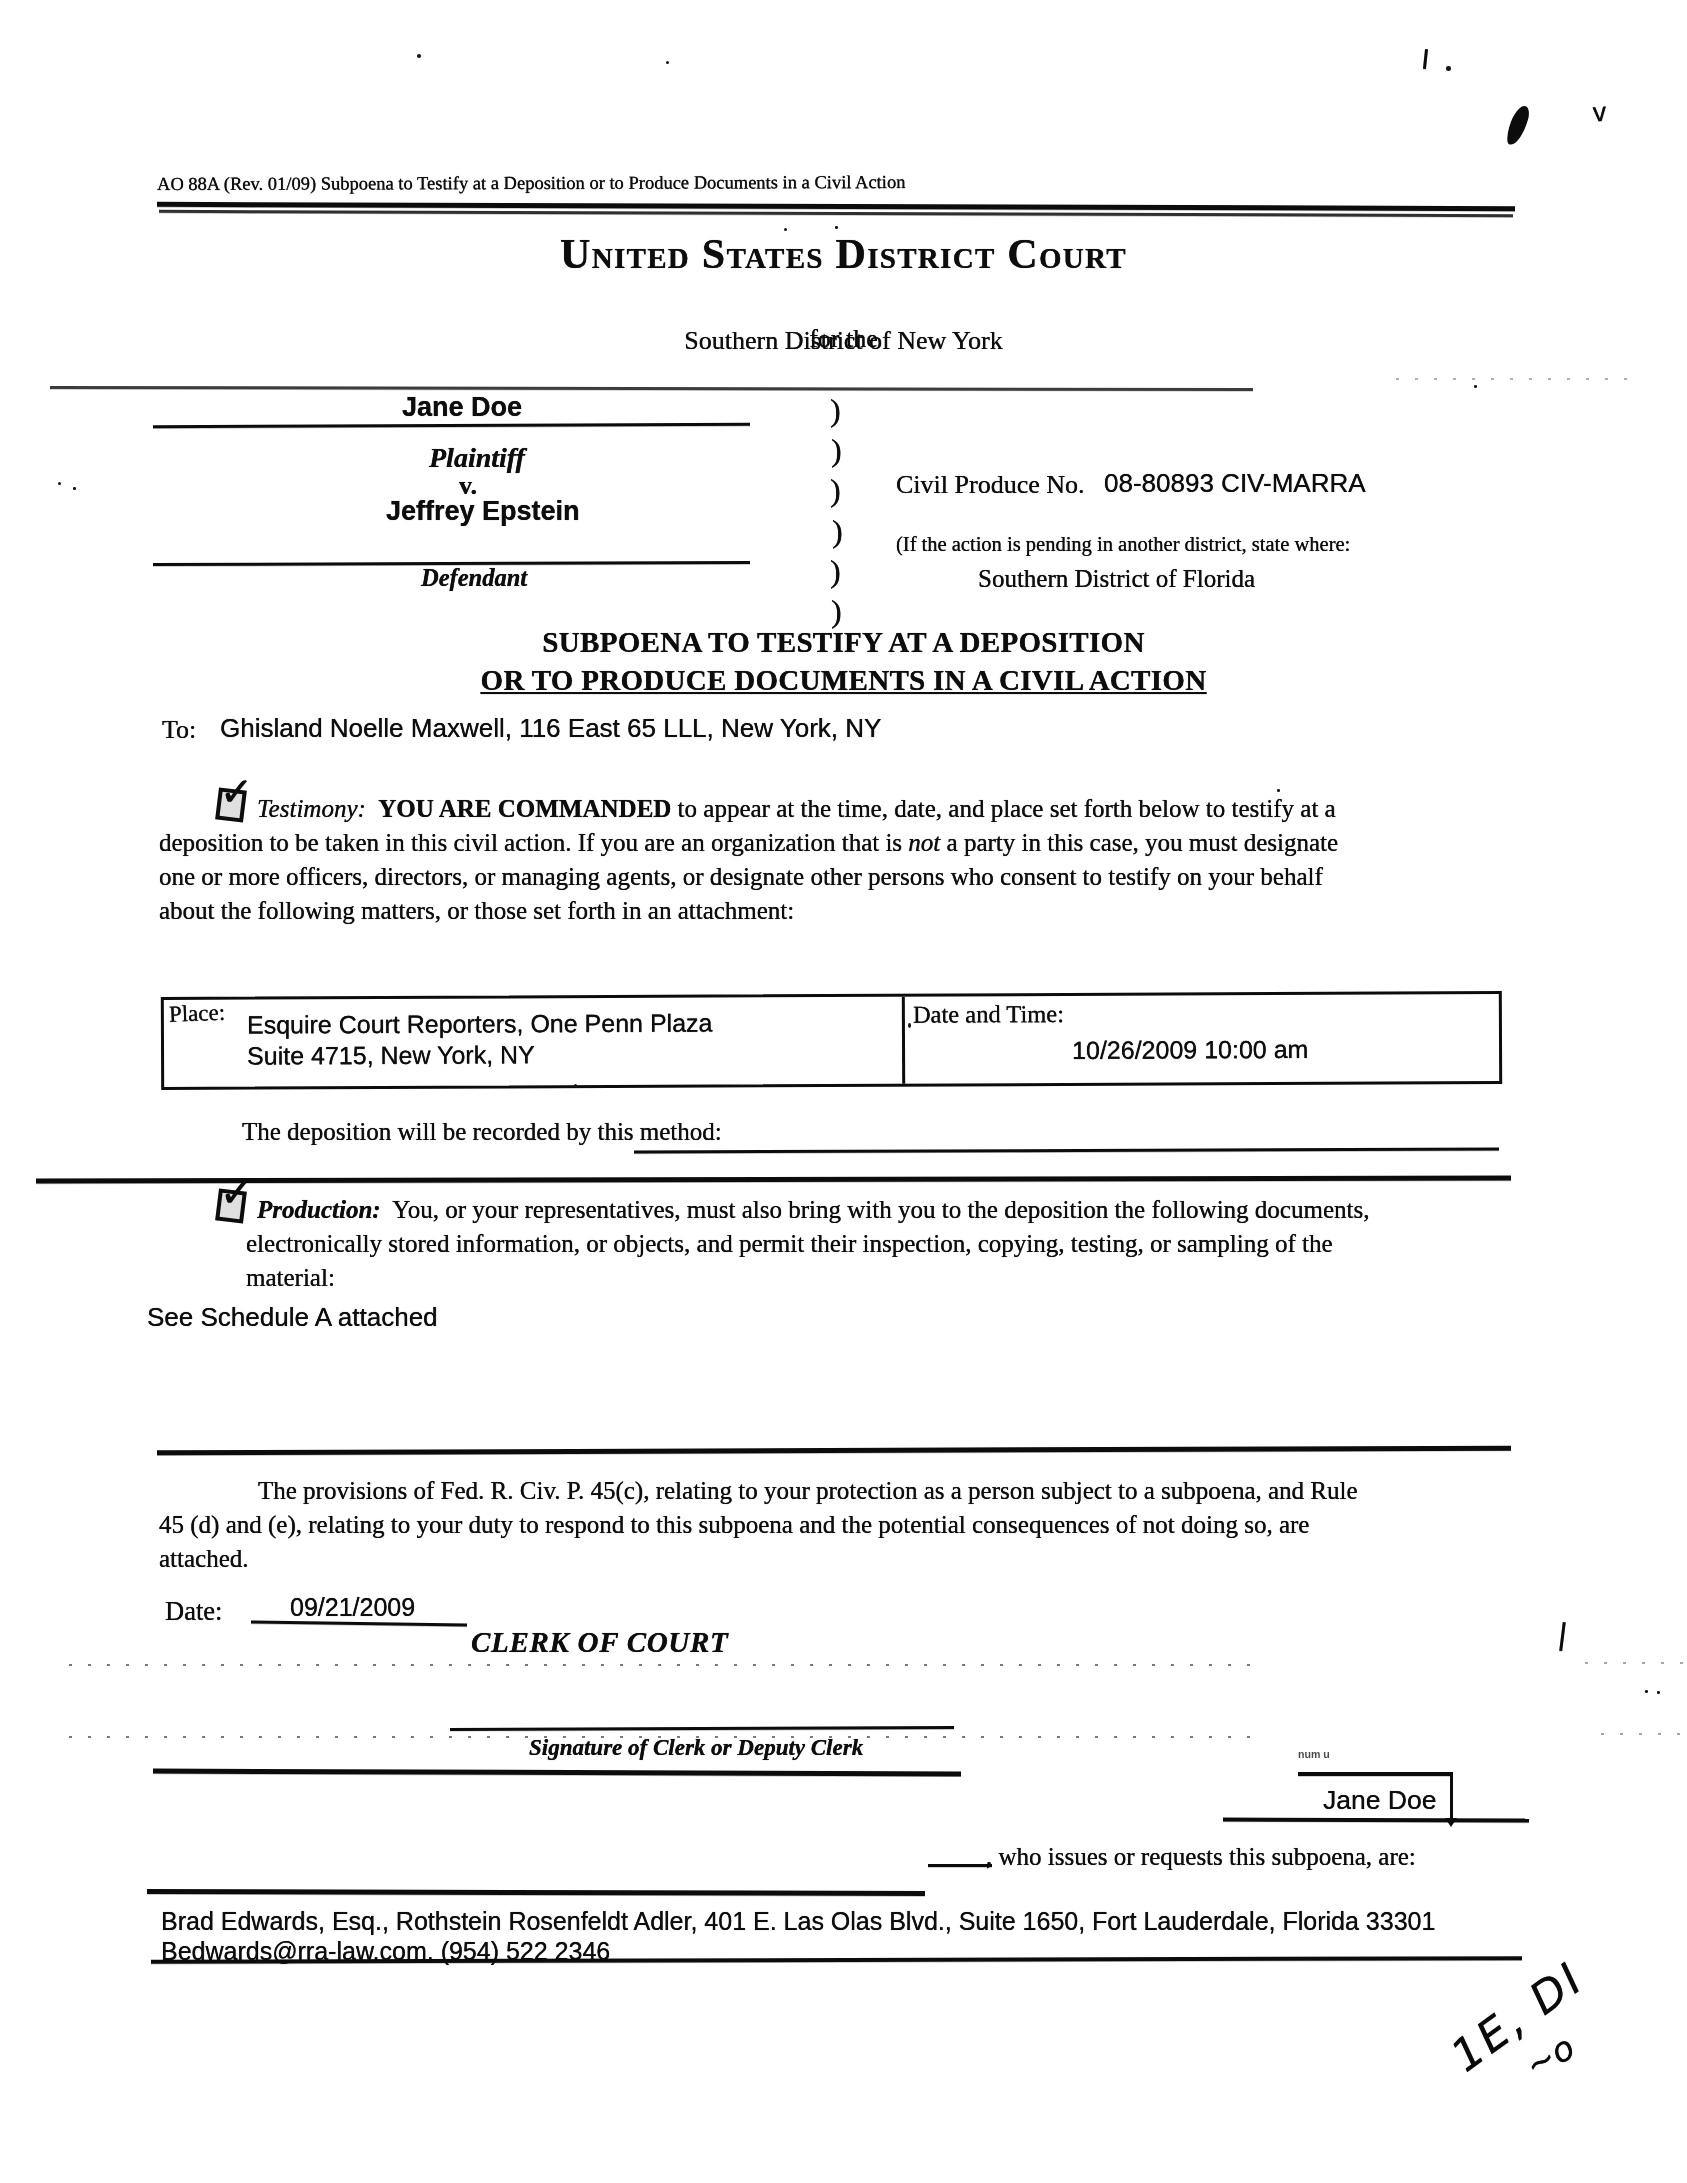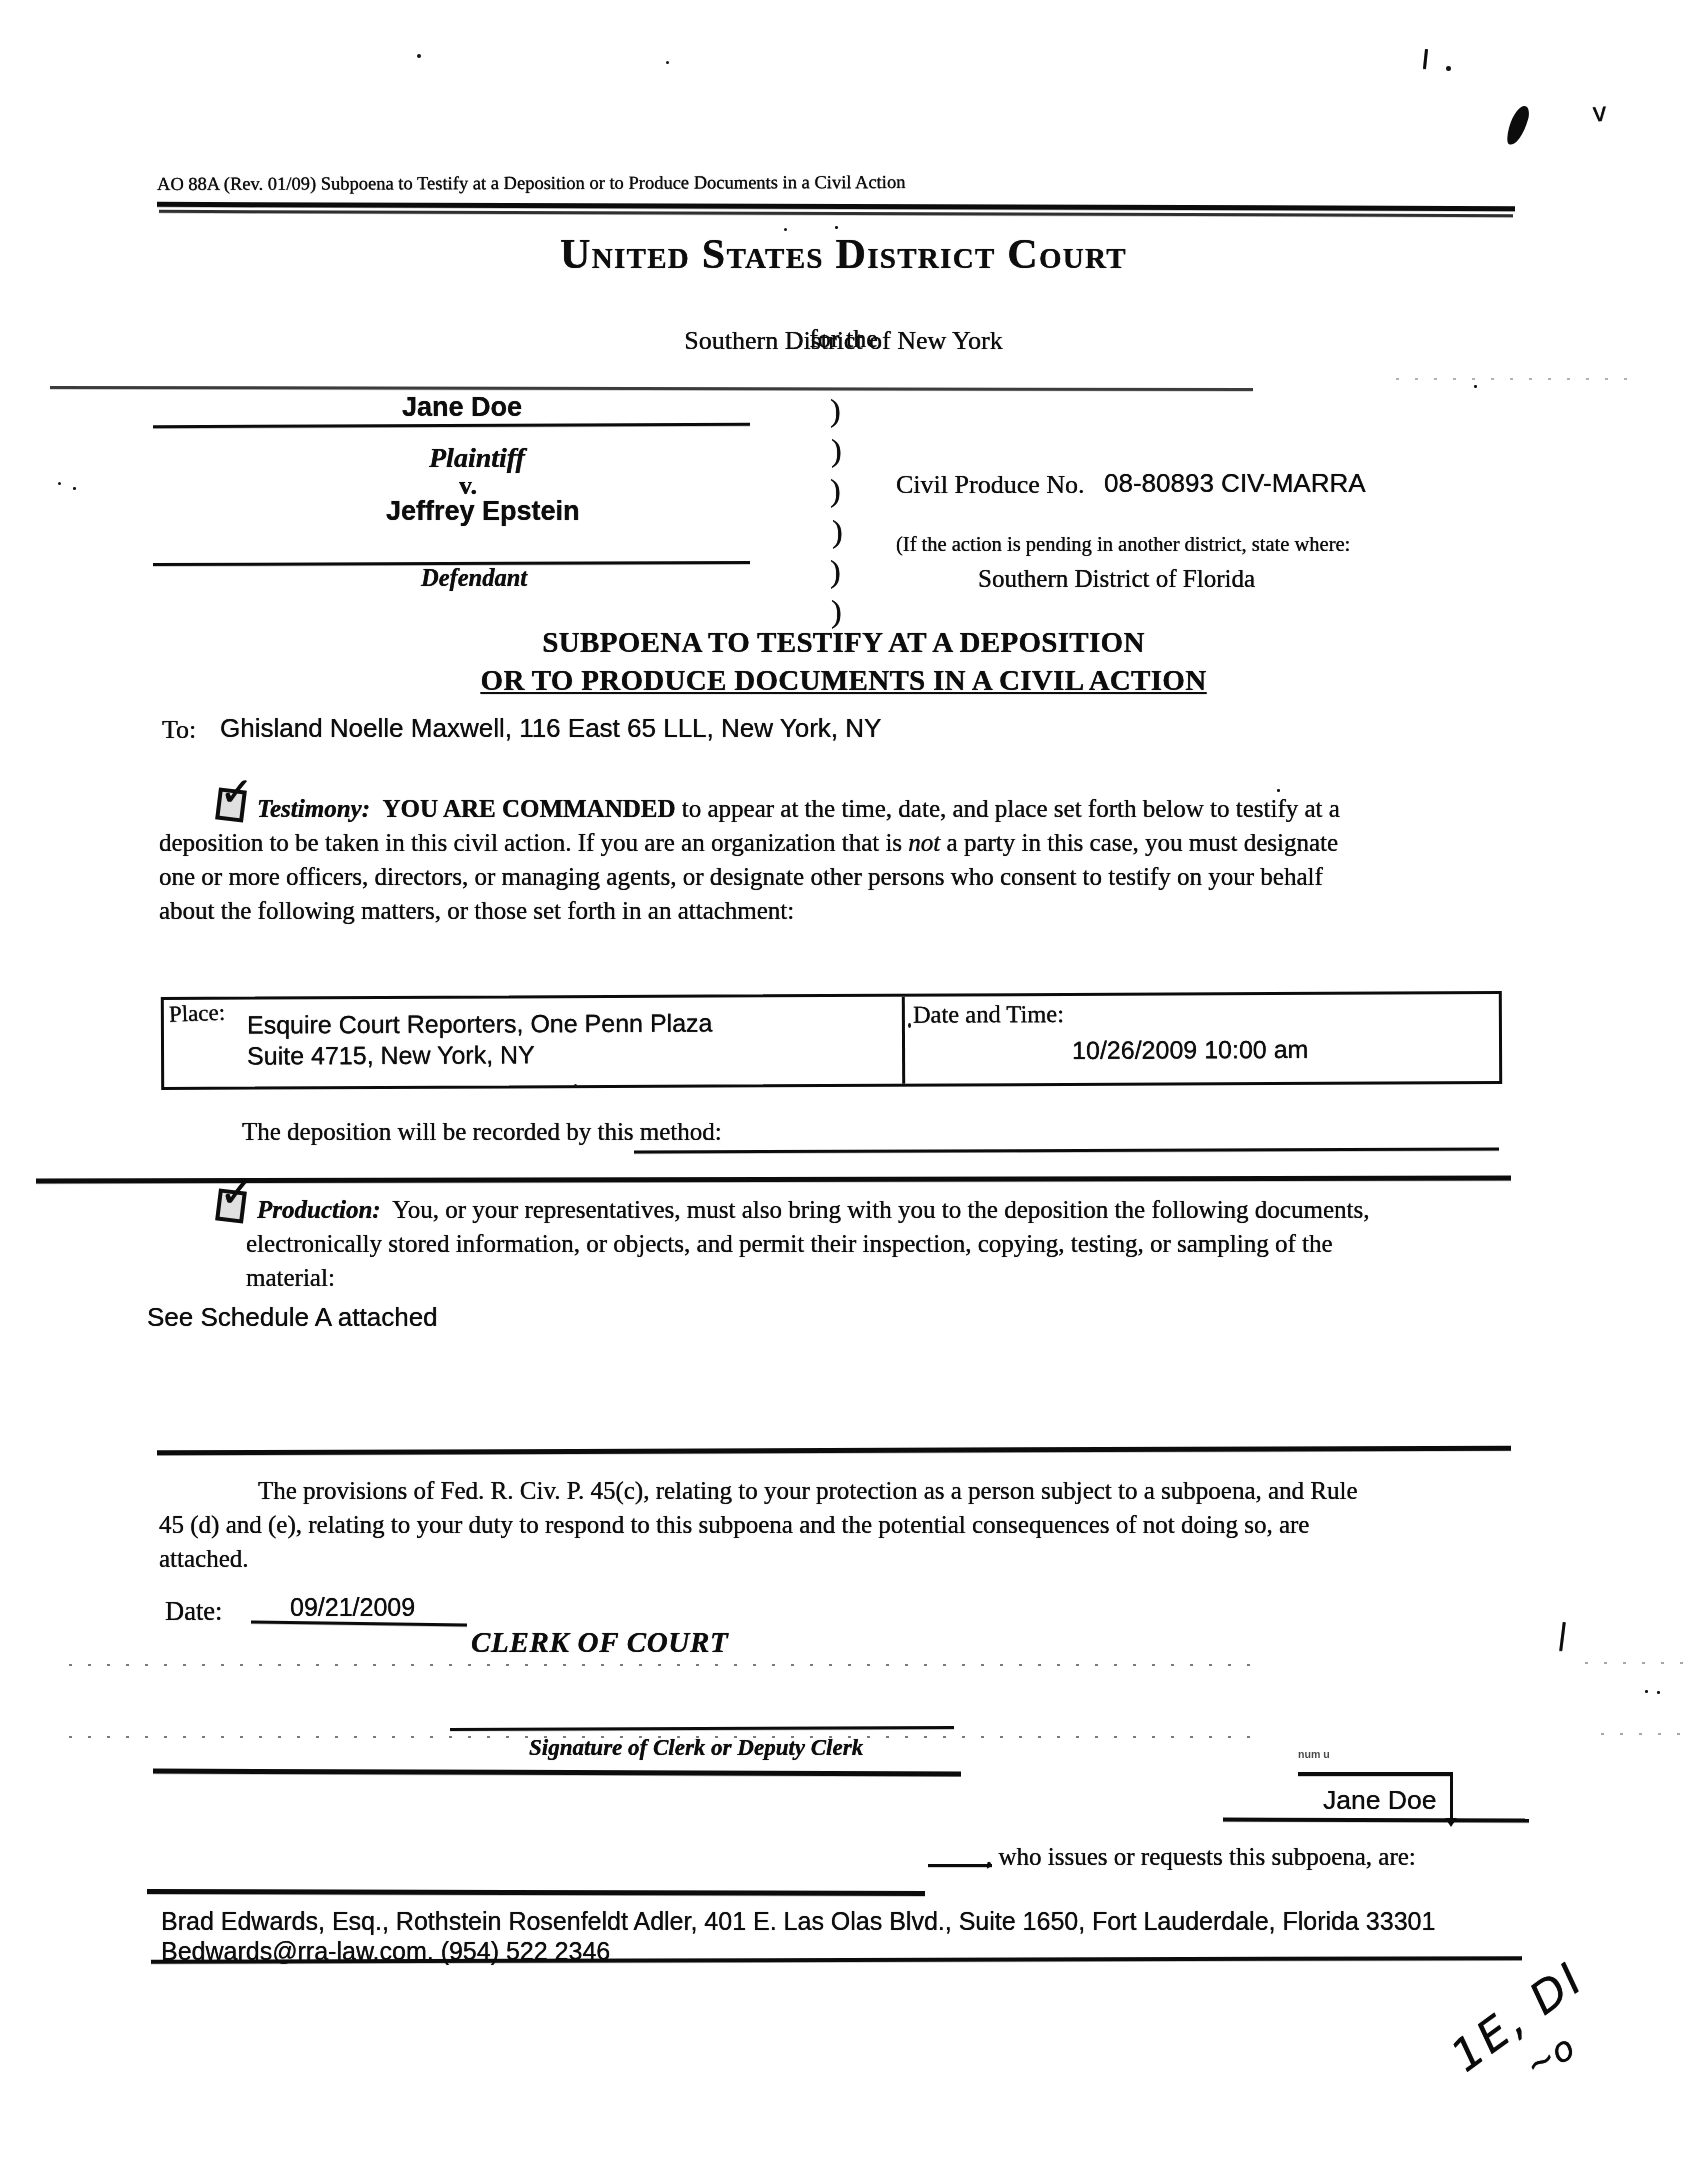--- a/index.html
+++ b/index.html
@@ -62,21 +62,21 @@
   <div class="abs serif ink" style="left:978px;top:565px;font-size:25px;">Southern District of Florida</div>
 
   <div class="abs serif ink b" style="left:50%;top:626px;transform:translateX(-50%);font-size:29px;letter-spacing:0.3px;">SUBPOENA TO TESTIFY AT A DEPOSITION</div>
   <div class="abs serif ink b" style="left:50%;top:664px;transform:translateX(-50%);font-size:29px;letter-spacing:0.3px;text-decoration:underline;">OR TO PRODUCE DOCUMENTS IN A CIVIL ACTION</div>
 
   <div class="abs serif ink" style="left:162px;top:715px;font-size:26px;">To:</div>
   <div class="abs sans ink" style="left:220px;top:713px;font-size:26px;">Ghisland Noelle Maxwell, 116 East 65 LLL, New York, NY</div>
 
   <div class="abs serif ink" style="left:159px;top:789px;width:1363px;white-space:normal;">
     <div class="tline" style="padding-left:58px;">
-      <span class="chk"><span class="tick">✓</span></span><span class="it" style="font-weight:700;text-align:center;">Testimony:</span><span>&nbsp; </span><span class="b">YOU ARE COMMANDED</span><span> to appear at the time, date, and place set forth below to testify at a</span>
+      <span class="chk"><span class="tick">✓</span></span><span class="it" style="font-weight:400;text-align:center;">Testimony:</span><span>&nbsp; </span><span class="b">YOU ARE COMMANDED</span><span> to appear at the time, date, and place set forth below to testify at a</span>
     </div>
     <div class="tline"><span>deposition to be taken in this civil action.  If you are an organization that is </span><span class="it">not</span><span> a party in this case, you must designate</span></div>
     <div class="tline">one or more officers, directors, or managing agents, or designate other persons who consent to testify on your behalf</div>
     <div class="tline">about the following matters, or those set forth in an attachment:</div>
   </div>
 
   <div class="abs" style="left:161px;top:994px;width:1335px;height:87px;border:3.3px solid #0c0c0c;transform:rotate(-.25deg);display:flex;">
     <div style="position:relative;width:738px;border-right:3.3px solid #0c0c0c;">
       <div class="abs serif ink" style="left:5.3px;top:1.3px;font-size:23px;transform:rotate(-2deg);">Place:</div>
       <div class="abs sans ink" style="left:83px;top:10.6px;font-size:25px;">Esquire Court Reporters, One Penn Plaza</div>

